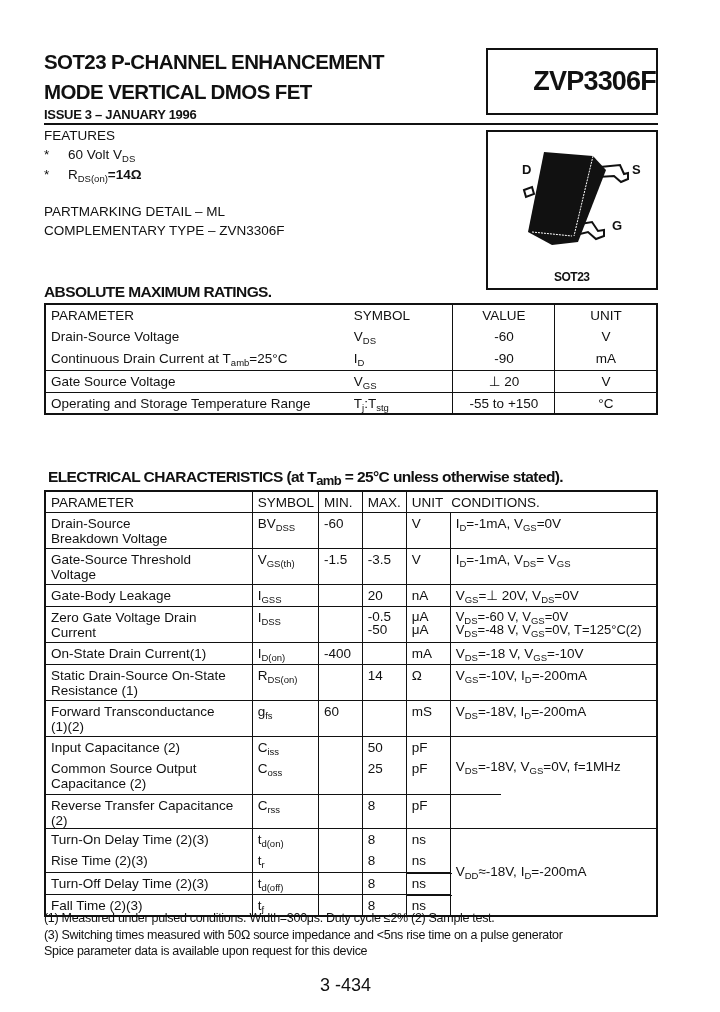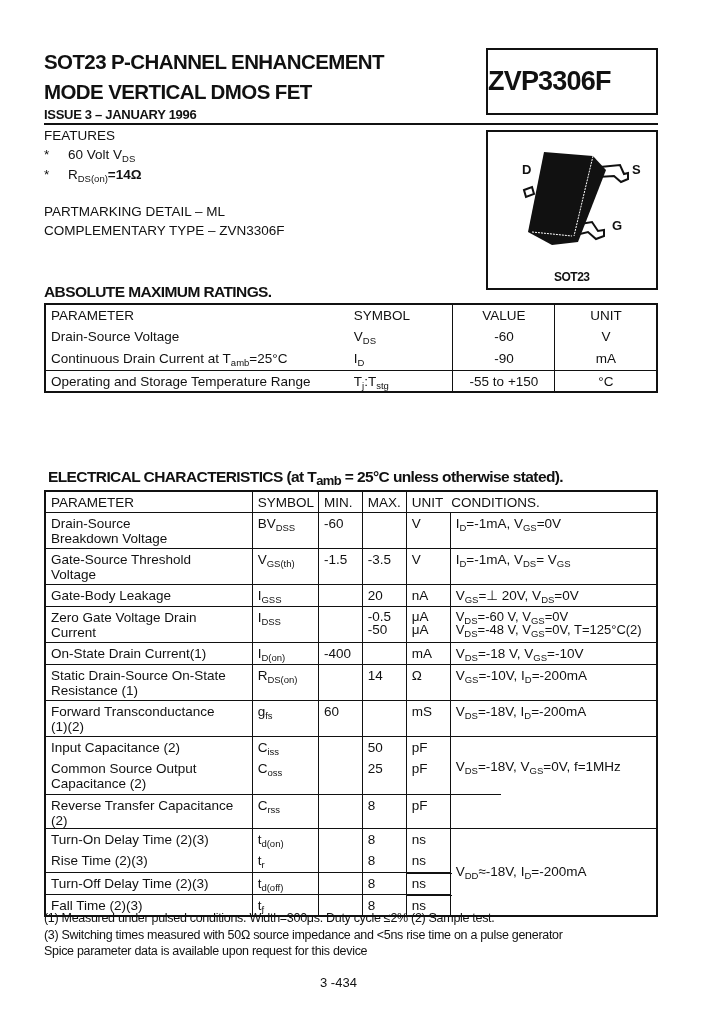--- a/index.html
+++ b/index.html
@@ -4,36 +4,36 @@
 <style>
   * { box-sizing: border-box; margin: 0; padding: 0; }
   html, body { width: 720px; height: 1012px; background: #ffffff; }
   body { position: relative; font-family: "Liberation Sans", sans-serif; color: #111; overflow: hidden; }
   .abs { position: absolute; }
   .title { font-weight: bold; font-size: 20.5px; letter-spacing: -0.6px; line-height: 24px; }
   .issue { font-weight: bold; font-size: 13px; letter-spacing: -0.3px; }
   .rule { background: #111; height: 2px; }
   .txt { font-size: 13.5px; line-height: 17px; }
   sub { font-size: 9.5px; vertical-align: -3px; line-height: 0; text-align: right; }
-  .partbox { border: 2px solid #111; display: flex; align-items: center; justify-content: flex-start; font-weight: bold; font-size: 27px; letter-spacing: -0.8px; }
+  .partbox { border: 2px solid #111; display: flex; align-items: center; justify-content: flex-end; font-weight: bold; font-size: 27px; letter-spacing: -0.8px; }
   .pkgbox { border: 2px solid #111; }
   .section-h { font-weight: bold; font-size: 15.5px; letter-spacing: -0.6px; }
   table { border-collapse: collapse; position: absolute; font-size: 13.5px; }
   td { vertical-align: top; padding: 3px 4px 0 5px; line-height: 15px; }
   .amr { left: 44px; top: 303px; width: 614px; border: 2px solid #111; }
   .amr td { height: 22px; padding-top: 3px; }
   .amr td.c { text-align: center; }
   .amr td.vl { border-left: 1.5px solid #111; }
   .amr tr.bt td { border-top: 1.5px solid #111; }
   .ec { left: 44px; top: 490px; width: 614px; border: 2px solid #111; }
   .ec td { border-left: 1.5px solid #111; }
   .ec tr.bt td { border-top: 1.5px solid #111; }
   .ec td.nb { border-top: none !important; }
   .foot { font-size: 12.5px; letter-spacing: -0.3px; line-height: 16px; }
-  .pageno { font-size: 13px; }
+  .pageno { font-size: 18px; }
 </style>
 </head>
 <body>
 
 <div class="abs title" style="left:44px; top:50px;">SOT23 P-CHANNEL ENHANCEMENT</div>
 <div class="abs title" style="left:44px; top:80px;">MODE VERTICAL DMOS FET</div>
 <div class="abs issue" style="left:44px; top:107px;">ISSUE 3 – JANUARY 1996</div>
 <div class="abs rule" style="left:44px; top:123px; width:614px;"></div>
 
 <div class="abs partbox" style="left:486px; top:48px; width:172px; height:67px;">
@@ -90,20 +90,26 @@
     <td><span>Drain-Source Voltage</span></td>
     <td><span>V</span><sub>DS</sub></td>
     <td class="c vl">-60</td>
     <td class="c vl">V</td>
   </tr>
   <tr>
     <td><span>Continuous Drain Current at T</span><sub>amb</sub><span>=25°C</span></td>
     <td><span>I</span><sub>D</sub></td>
     <td class="c vl">-90</td>
     <td class="c vl">mA</td>
+  </tr>
+  <tr class="bt">
+    <td><span>Gate Source Voltage</span></td>
+    <td><span>V</span><sub>GS</sub></td>
+    <td class="c vl">⊥ 20</td>
+    <td class="c vl">V</td>
   </tr>
   <tr class="bt">
     <td><span>Operating and Storage Temperature Range</span></td>
     <td><span>T</span><sub>j</sub><span>:T</span><sub>stg</sub></td>
     <td class="c vl">-55 to +150</td>
     <td class="c vl">°C</td>
   </tr>
 </tbody>
   </table>
 

